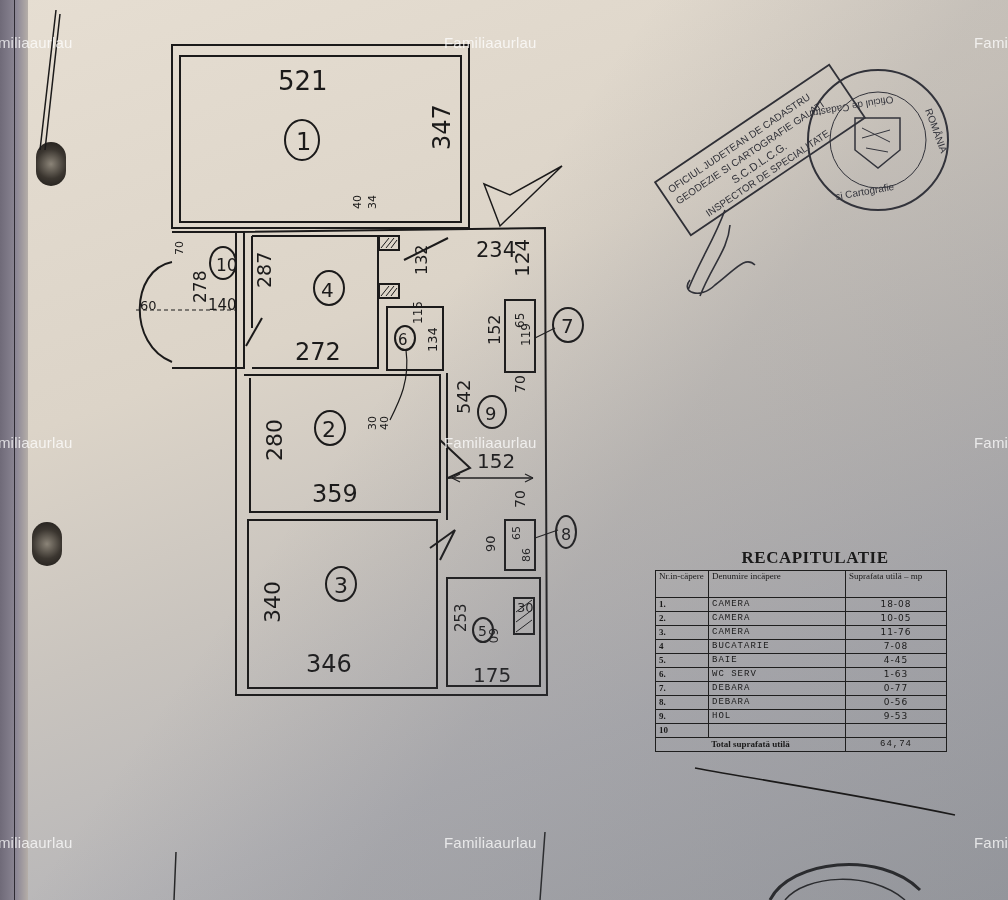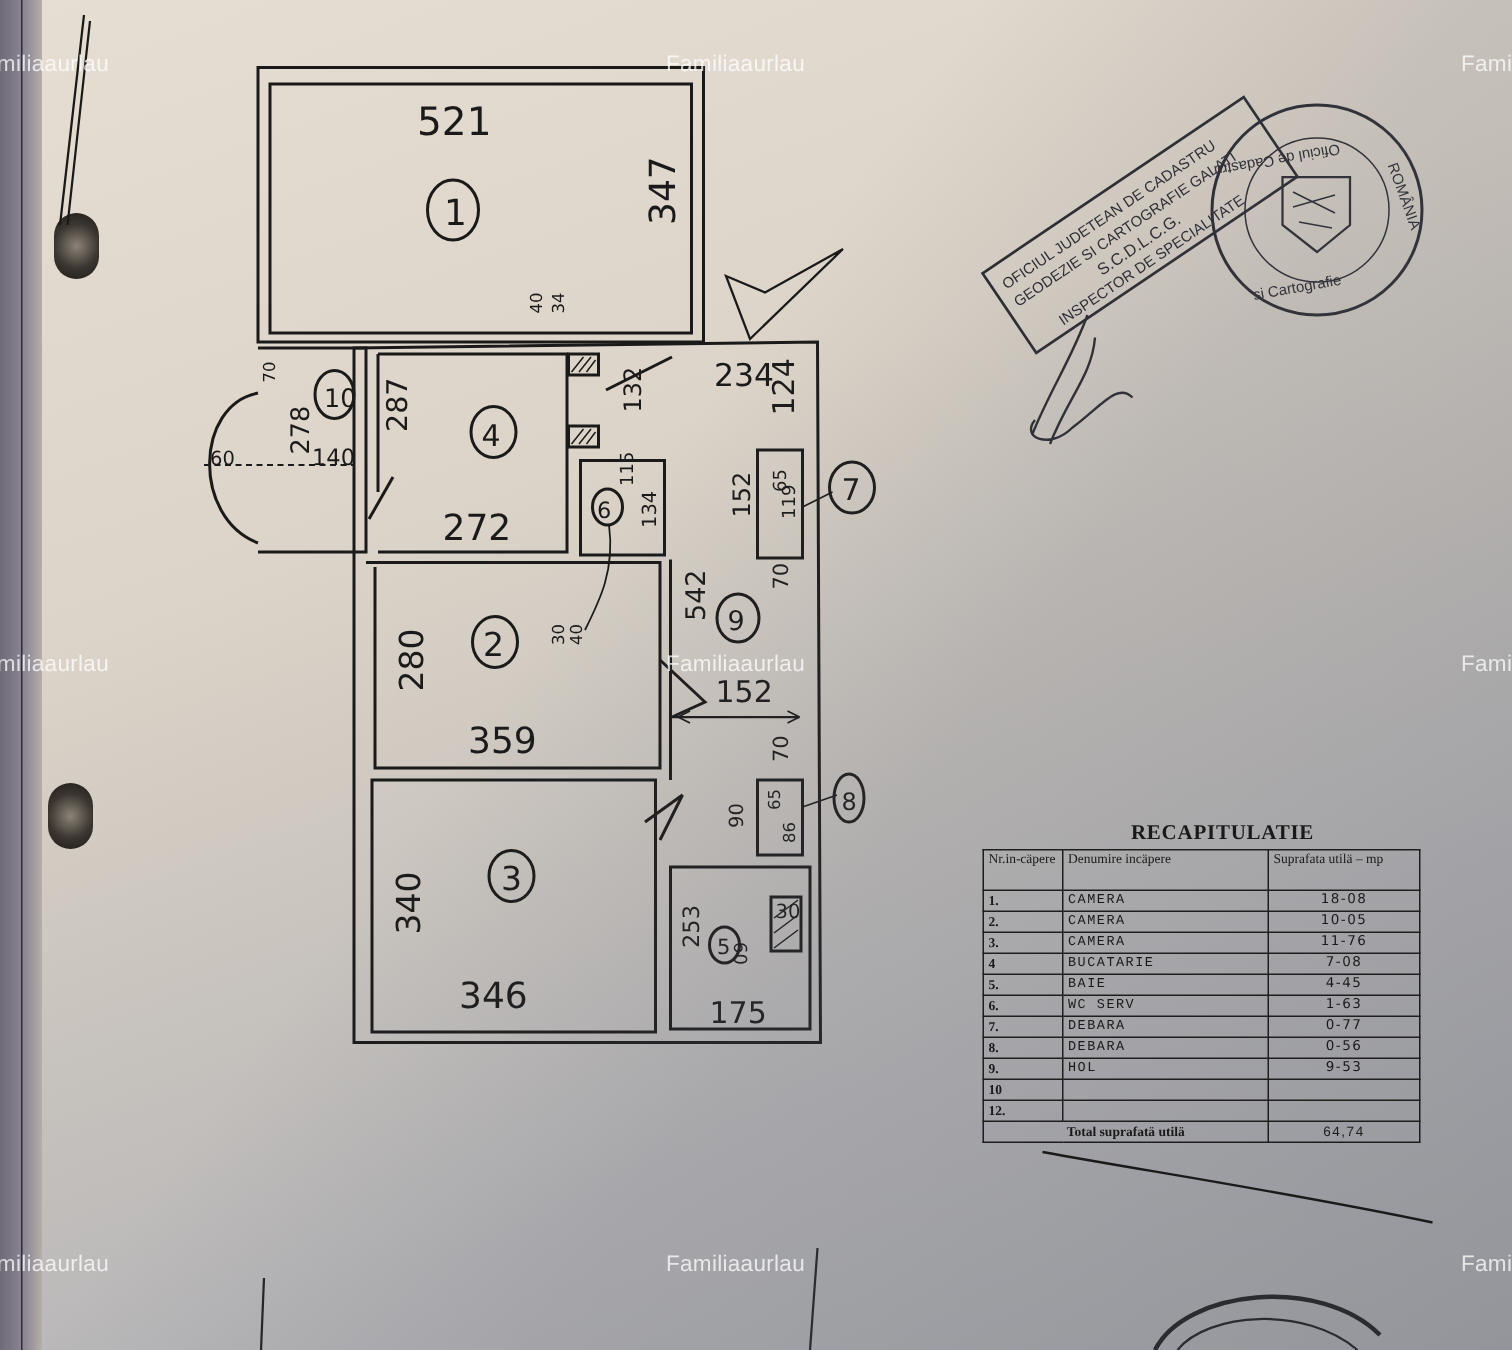--- a/index.html
+++ b/index.html
@@ -24,35 +24,35 @@
   .watermark {
     position:absolute; font-size:15px; color:rgba(255,255,255,0.75); letter-spacing:0.2px;
   }
   svg.plan { position:absolute; left:0; top:0; }
   .hand { font-family: "DejaVu Sans", sans-serif; fill:#1b1a1a; }
   .table-wrap {
     position:absolute; left:655px; top:548px; width:300px;
   }
   .table-title {
     text-align:center; font-family:"Liberation Serif", serif; font-weight:bold;
-    font-size:14px; color:#1a1a1a; letter-spacing:0.5px; margin-left:20px;
+    font-size:17px; color:#1a1a1a; letter-spacing:0.5px; margin-left:20px;
   }
   table.recap {
     border-collapse:collapse; width:292px; margin-top:2px;
     font-family:"Liberation Serif", serif; color:#1a1a1a;
   }
   table.recap th, table.recap td {
     border:1.5px solid #1e1e1e; padding:0 3px; height:13px; font-size:9px; line-height:13px;
   }
   table.recap th { font-weight:normal; text-align:left; vertical-align:top; height:26px; line-height:11px; }
   td.num { width:46px; font-weight:bold; font-size:9px; }
   td.name { width:130px; font-family:Liberation Mono, monospace; font-size:12px; letter-spacing:1px; line-height:12px; }
   td.area { font-family:"DejaVu Sans", sans-serif; font-size:12px; text-align:center; letter-spacing:1px; line-height:12px; }
   td.tot-label { text-align:center; font-weight:bold; font-size:9.5px; }
-  td.tot-val { font-family:Liberation Sans, sans-serif; font-size:15px; text-align:center; letter-spacing:1px; height:16px; line-height:16px; }
+  td.tot-val { font-family:Liberation Mono, monospace; font-size:15px; text-align:center; letter-spacing:1px; height:16px; line-height:16px; }
 </style>
 </head>
 <body>
 
 <div class="binder">
     <div class="binder-line"></div>
   </div>
 <div class="punch-hole" style="left:36px;top:142px;"></div>
 <div class="punch-hole" style="left:32px;top:522px;"></div>
 
@@ -260,25 +260,20 @@
           <td class="num">9.</td>
           <td class="name">HOL</td>
           <td class="area">9-53</td>
         </tr>
       <tr>
           <td class="num">10</td>
           <td class="name"></td>
           <td class="area"></td>
         </tr>
       <tr>
-          <td class="num">12.</td>
-          <td class="name"></td>
-          <td class="area"></td>
-        </tr>
-      <tr>
           <td class="tot-label" colspan="2">Total suprafatä utilä</td>
           <td class="tot-val">64,74</td>
         </tr>
     </tbody>
   </table>
 </div>
 
 <svg style="position:absolute;left:0;top:0;pointer-events:none" width="1008" height="900">
   <path d="M695 768 C760 780, 860 795, 955 815" stroke="#1b1a1a" stroke-width="1.6" fill="none"></path>
 </svg>

